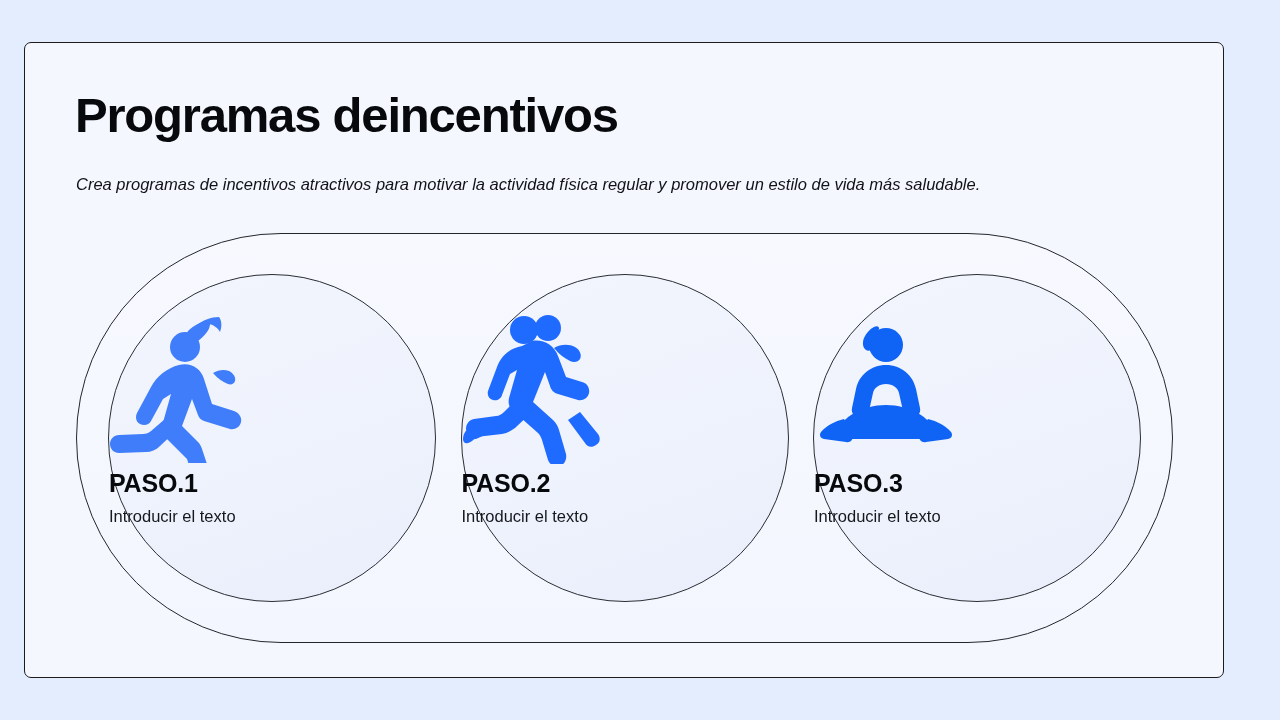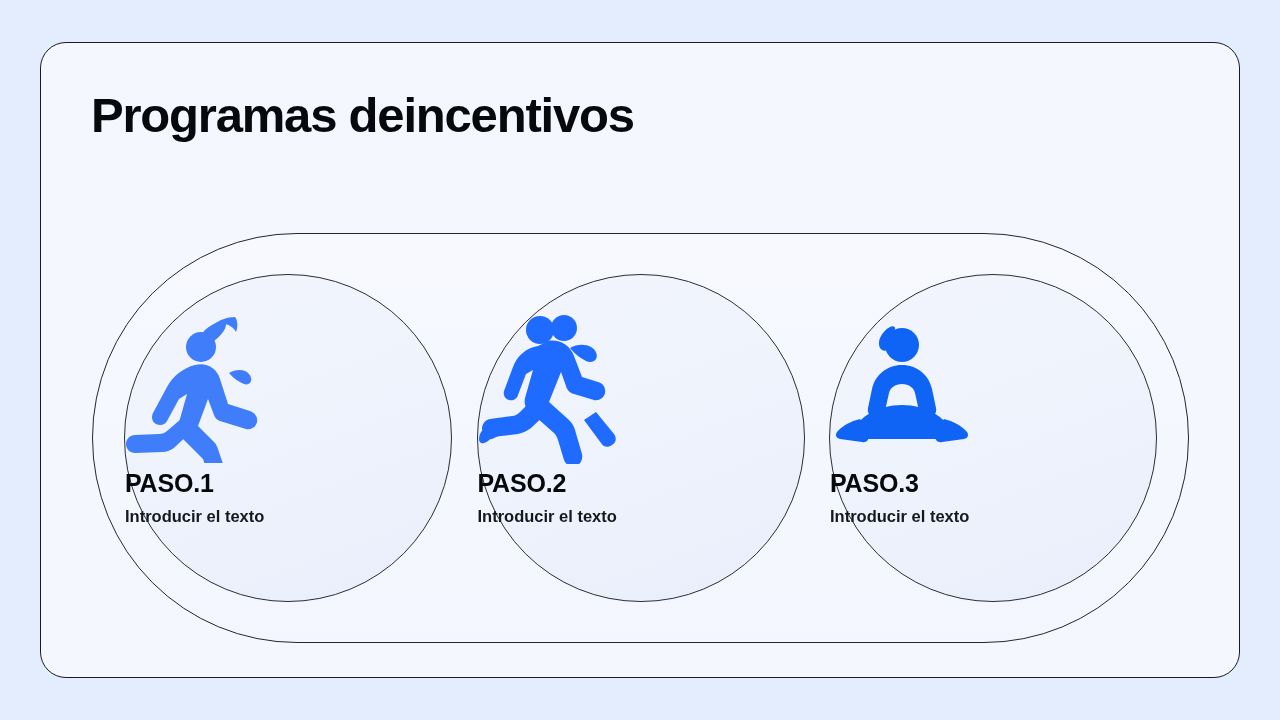--- a/index.html
+++ b/index.html
@@ -8,27 +8,27 @@
   }
   body {
     width: 1280px;
     height: 720px;
     background: #e3edfe;
     font-family: "Liberation Sans", sans-serif;
     overflow: hidden;
   }
   .slide {
     position: absolute;
-    left: 40px;
+    left: 24px;
     top: 42px;
     width: 1200px;
     height: 636px;
     background: #f5f7ff;
     border: 1.5px solid #1c1c1c;
-    border-radius: 26px;
+    border-radius: 7px;
     box-sizing: border-box;
   }
   .title {
     position: absolute;
     left: 50px;
     top: 44px;
     font-size: 49px;
     font-weight: 800;
     letter-spacing: -1.2px;
     color: #08090c;
@@ -88,31 +88,32 @@
   }
   .step-label {
     font-size: 25px;
     font-weight: 800;
     color: #08090c;
     letter-spacing: -0.2px;
     margin-top: 4px;
   }
   .step-desc {
     font-size: 16.5px;
-    font-weight: 700;
+    font-weight: 400;
     color: #15181d;
     margin-top: 9px;
   }
 </style>
 </head>
 <body>
 
 <div class="slide">
 
   <div class="title">Programas deincentivos</div>
+  <div class="subtitle">Crea programas de incentivos atractivos para motivar la actividad física regular y promover un estilo de vida más saludable.</div>
 
   <div class="stadium"></div>
 
   <div class="steps">
 
     <div class="step">
       <div class="icon-wrap">
         <svg width="140" height="148" viewBox="0 0 140 148" aria-hidden="true">
           <g fill="#3f7dfb">
             <path d="M96 6 c-6 2 -12 5 -16 9 c-3 3 -5 7 -4 10 c2 4 7 4 11 2 c4 -2 8 -6 11 -10 c3 -4 4 -9 2 -11 c-1 -1 -3 -1 -4 0 z"></path>

